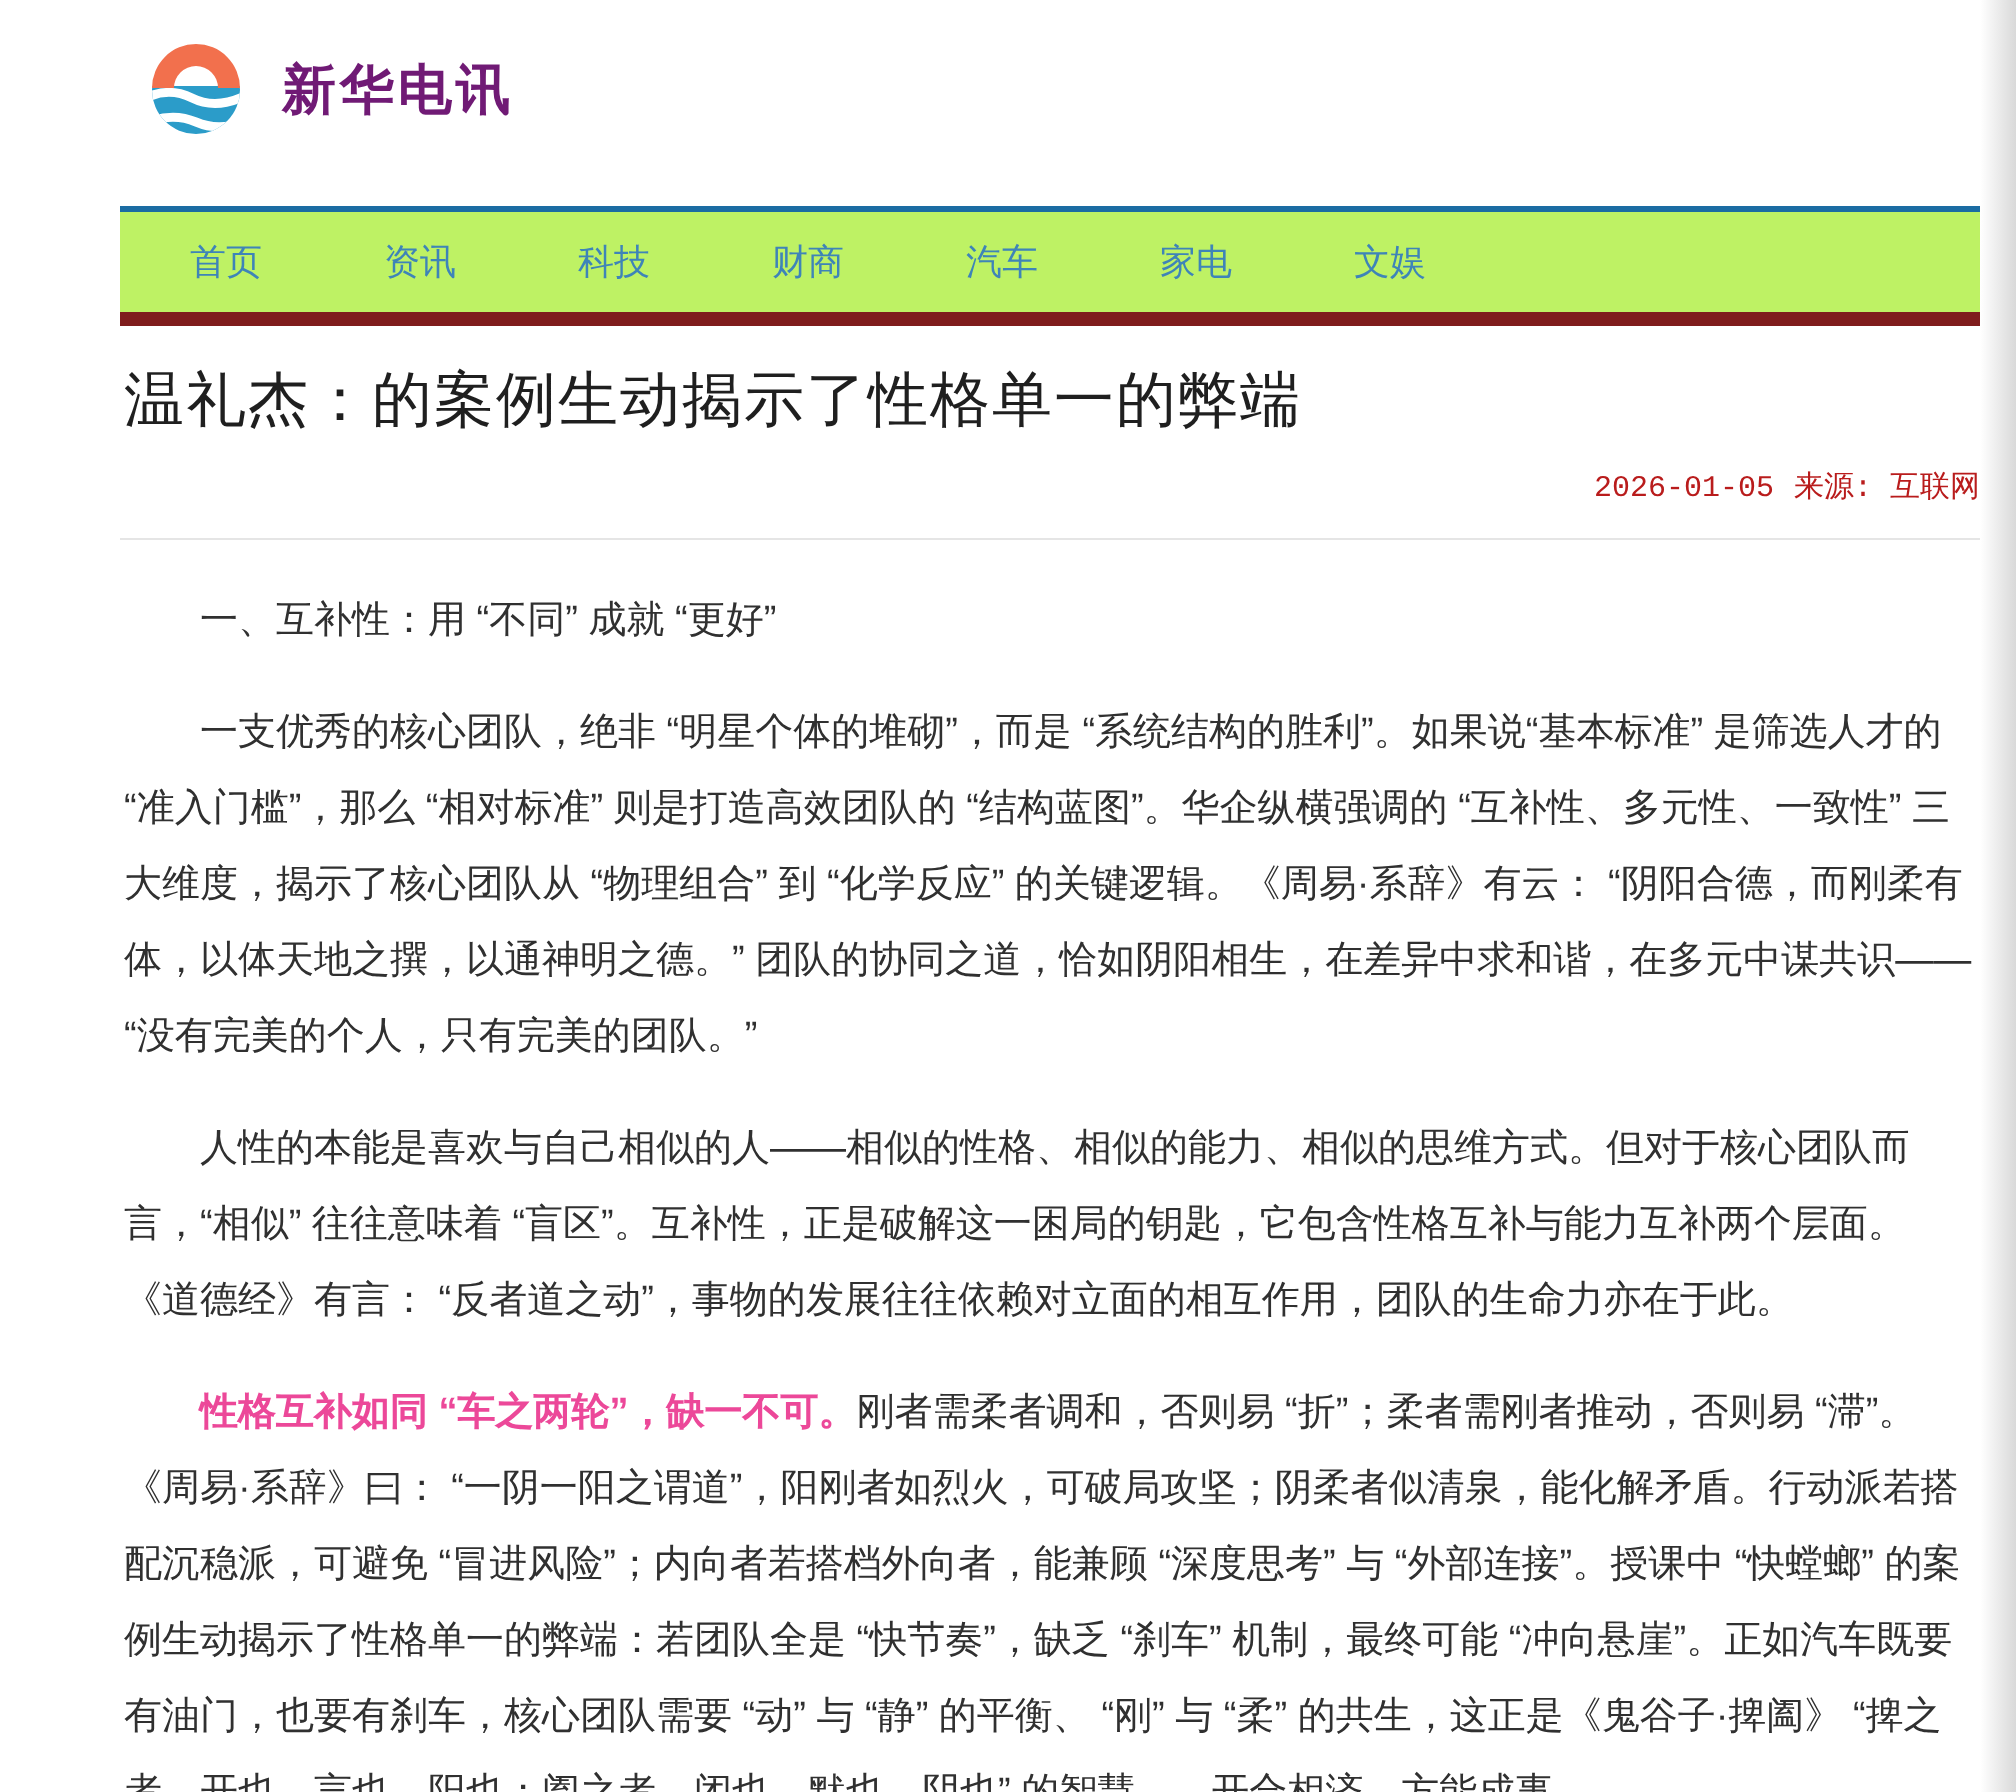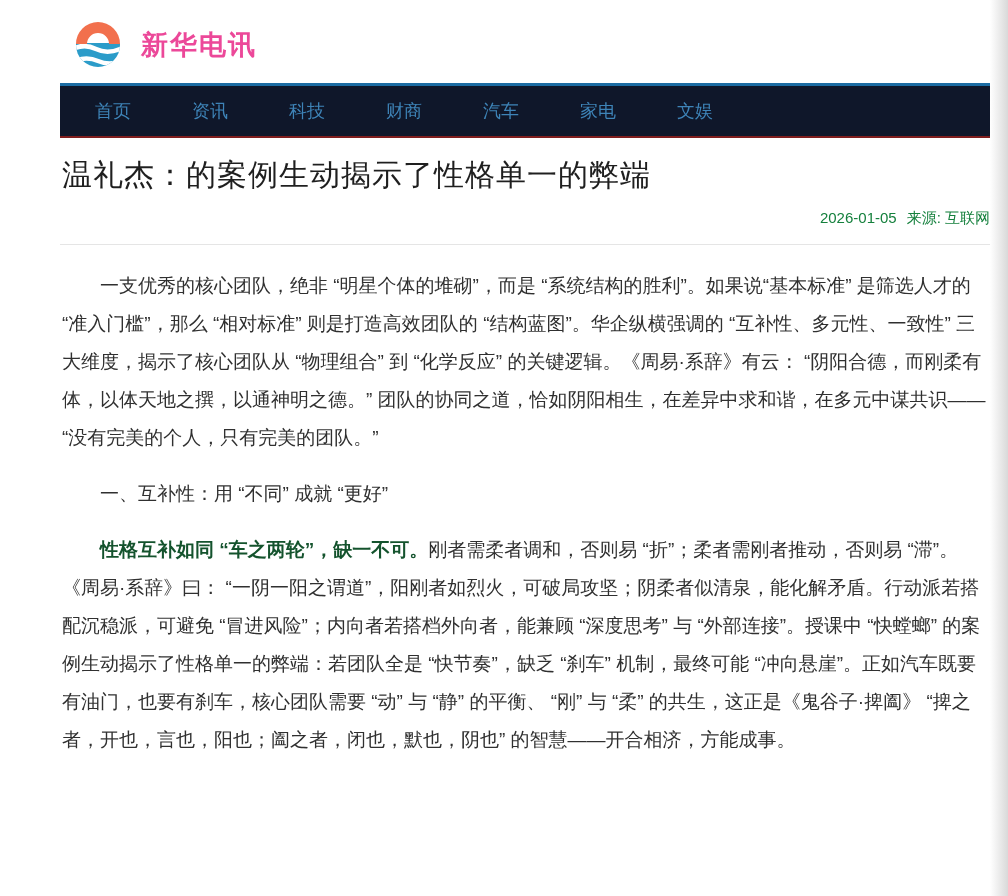--- a/index.html
+++ b/index.html
@@ -18,29 +18,30 @@
   }
   .page { width: 930px; margin-left: 60px; }
 
   
   .header {
     display: flex; align-items: center; gap: 15px;
     padding: 17px 0 10px 10px;
   }
   .logo-icon { width: 56px; height: 56px; display: block; }
   .brand-name {
-    font-size: 27px; font-weight: bold; color: #ec4899;
+    font-size: 27px; font-weight: bold; color: #701a75;
     letter-spacing: 2px;
   }
 
   
   .navbar {
     border-top: 3px solid #1b6ca3;
-    border-bottom: 2px solid #7f1d1d;
-    background: #0f172a;
+    border-bottom: 7px solid #7f1d1d;
+    background: #bef264;
+    margin-top: 20px;
   }
   .nav-list {
     display: flex; gap: 61px;
     margin: 0; padding: 13px 0 13px 35px;
     list-style: none;
   }
   .nav-list a {
     color: #3e84b8; font-size: 18px; text-decoration: none; cursor: pointer;
   }
 
@@ -53,31 +54,32 @@
   .breadcrumb a { color: #9a9a9a; text-decoration: none; margin-left: 5px; }
 
   
   .article-title {
     margin: 17px 0 13px 2px;
     font-size: 30px; font-weight: 400; color: #1f1f1f;
     letter-spacing: 1px;
   }
   .article-meta {
     text-align: right;
-    font-size: 15px; color: #15803d;
+    font-size: 15px; color: #b91c1c;
     padding-bottom: 16px;
     border-bottom: 1px solid #e5e5e5;
+    font-family: Liberation Mono, monospace;
   }
   .article-meta .src { margin-left: 10px; }
   .article-body {
     padding: 22px 0 0 2px;
     font-size: 19px; line-height: 38px; color: #303030;
   }
   .para { text-indent: 2em; margin: 0 0 18px; }
-  .para strong { font-weight: 700; color: #14532d; }
+  .para strong { font-weight: 700; color: #ec4899; }
 </style>
 </head>
 <body>
 
 <div class="page">
 
   <div class="header">
     <span style="display:flex;align-items:center;gap:15px;cursor:pointer;">
       <svg class="logo-icon" viewBox="0 0 56 56" width="56" height="56" aria-hidden="true">
         <defs>
@@ -109,20 +111,21 @@
   </div>
 
 
   <h1 class="article-title">温礼杰：的案例生动揭示了性格单一的弊端</h1>
 
   <div class="article-meta">
     <span>2026-01-05</span><span class="src">来源: 互联网</span>
   </div>
 
   <div class="article-body" id="article-body">
+      <p class="para">一、互补性：用 “不同” 成就 “更好”</p>
       <p class="para">一支优秀的核心团队，绝非 “明星个体的堆砌”，而是 “系统结构的胜利”。如果说“基本标准” 是筛选人才的 “准入门槛”，那么 “相对标准” 则是打造高效团队的 “结构蓝图”。华企纵横强调的 “互补性、多元性、一致性” 三大维度，揭示了核心团队从 “物理组合” 到 “化学反应” 的关键逻辑。《周易·系辞》有云： “阴阳合德，而刚柔有体，以体天地之撰，以通神明之德。” 团队的协同之道，恰如阴阳相生，在差异中求和谐，在多元中谋共识—— “没有完美的个人，只有完美的团队。”</p>
-      <p class="para">一、互补性：用 “不同” 成就 “更好”</p>
+      <p class="para">人性的本能是喜欢与自己相似的人——相似的性格、相似的能力、相似的思维方式。但对于核心团队而言，“相似” 往往意味着 “盲区”。互补性，正是破解这一困局的钥匙，它包含性格互补与能力互补两个层面。《道德经》有言： “反者道之动”，事物的发展往往依赖对立面的相互作用，团队的生命力亦在于此。</p>
       <p class="para"><strong>性格互补如同 “车之两轮”，缺一不可。</strong>刚者需柔者调和，否则易 “折”；柔者需刚者推动，否则易 “滞”。《周易·系辞》曰： “一阴一阳之谓道”，阳刚者如烈火，可破局攻坚；阴柔者似清泉，能化解矛盾。行动派若搭配沉稳派，可避免 “冒进风险”；内向者若搭档外向者，能兼顾 “深度思考” 与 “外部连接”。授课中 “快螳螂” 的案例生动揭示了性格单一的弊端：若团队全是 “快节奏”，缺乏 “刹车” 机制，最终可能 “冲向悬崖”。正如汽车既要有油门，也要有刹车，核心团队需要 “动” 与 “静” 的平衡、 “刚” 与 “柔” 的共生，这正是《鬼谷子·捭阖》 “捭之者，开也，言也，阳也；阖之者，闭也，默也，阴也” 的智慧——开合相济，方能成事。</p>
     </div>
 
 </div>
 
 <div class="right-shade"></div>
 
 </body></html>

